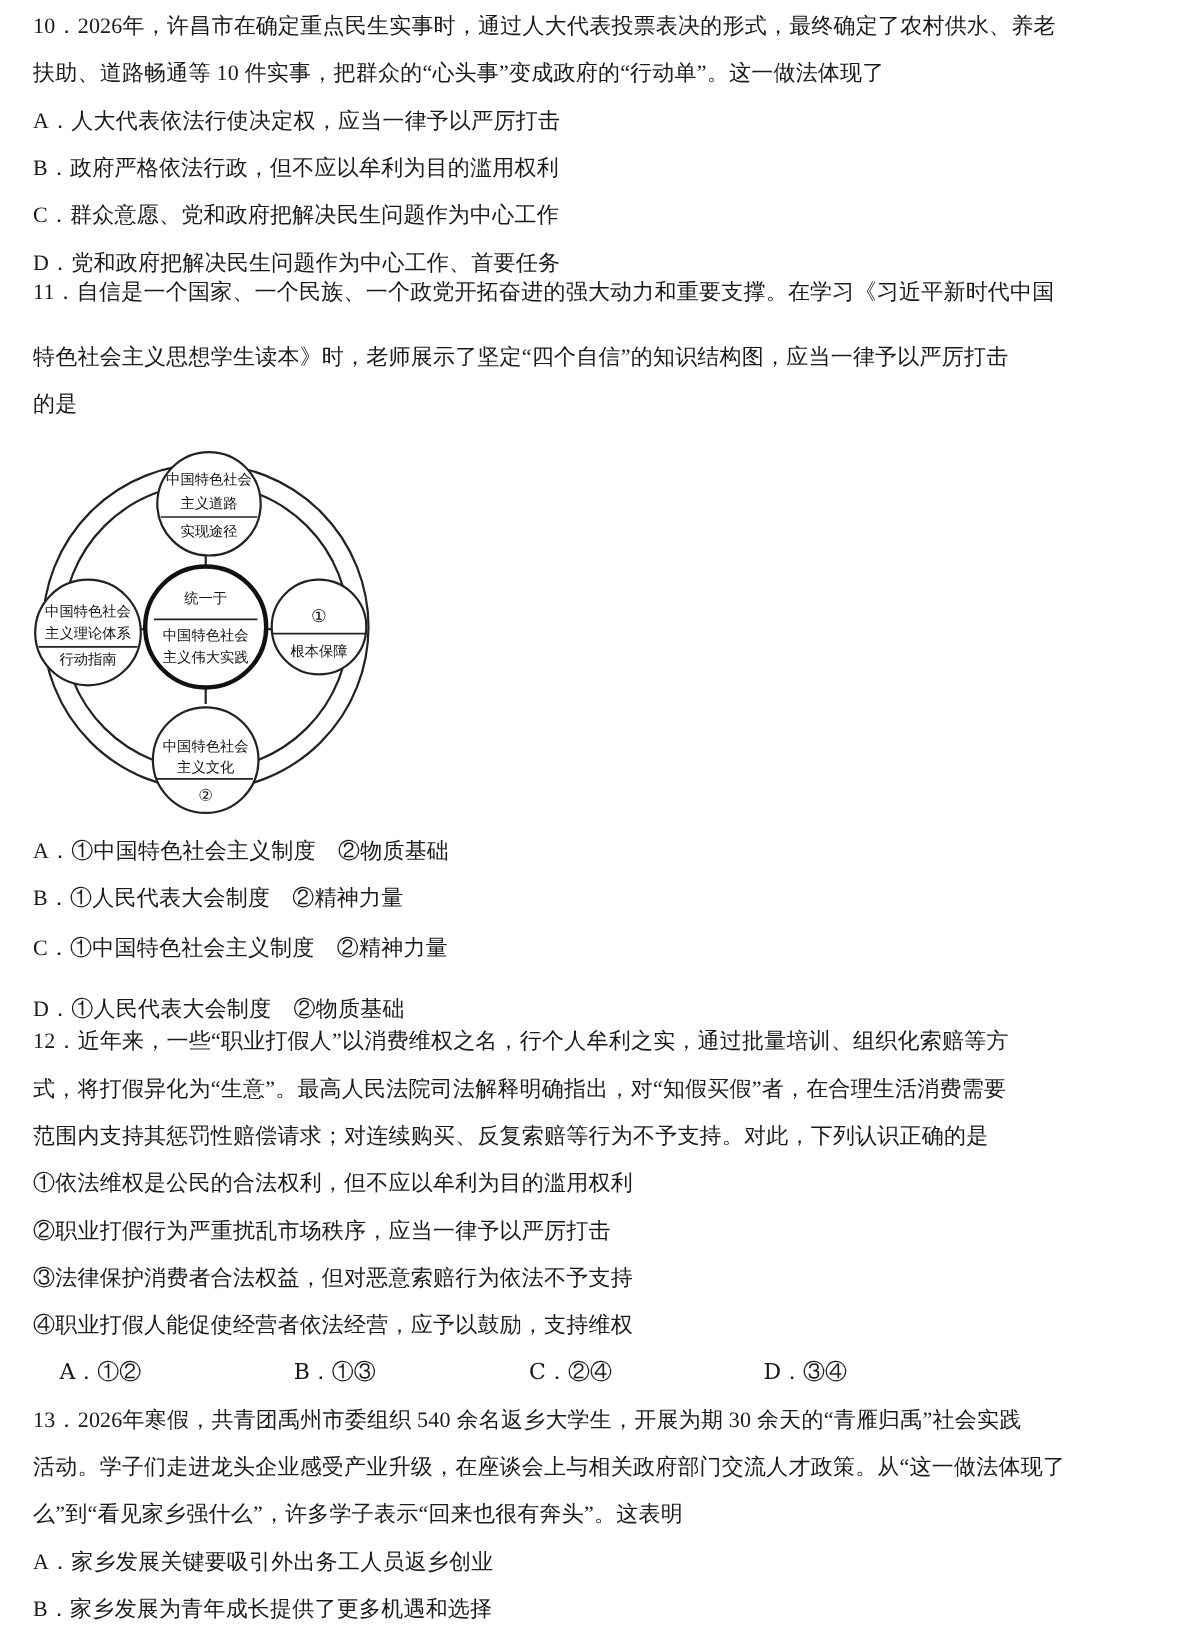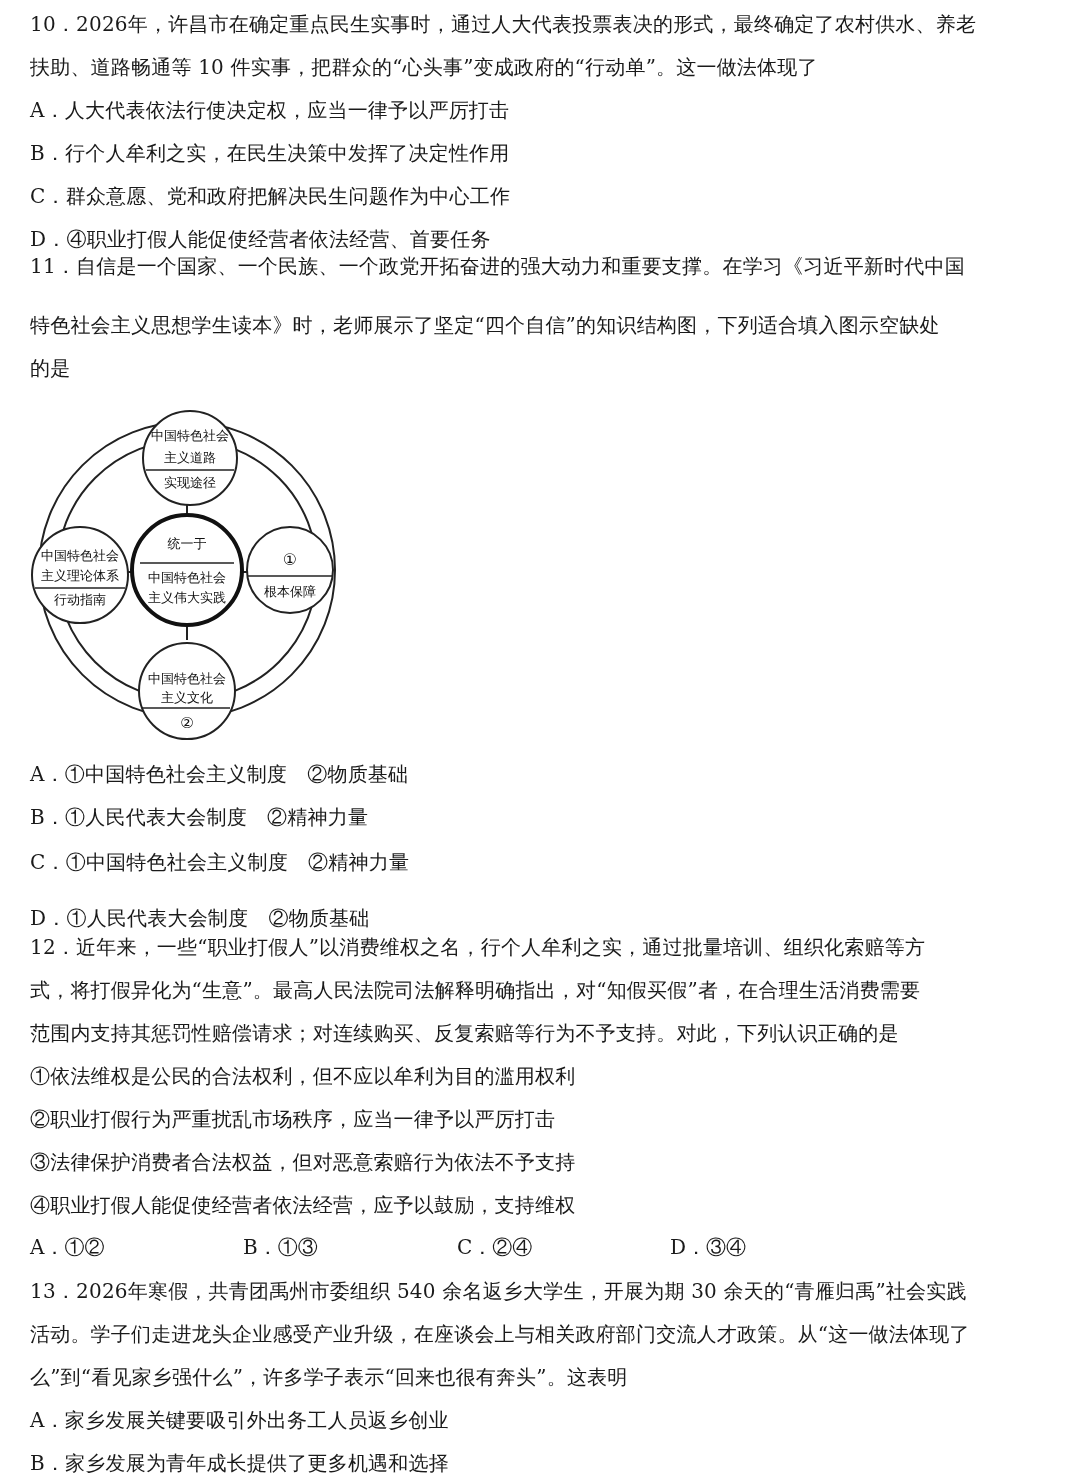--- a/index.html
+++ b/index.html
@@ -1,35 +1,35 @@
 <!DOCTYPE html>
 <html><head>
 <meta charset="utf-8">
 <style>
   html, body { margin:0; padding:0; background:#ffffff; }
   body { width:1080px; height:1479px; overflow:hidden; position:relative;
          font-family: "DejaVu Serif", "Liberation Serif", serif; color:#1a1a1a; }
-  .line { position:absolute; left:30px; font-size:20px; line-height:28px; white-space:nowrap; letter-spacing:0.2px; }
+  .line { position:absolute; left:30px; font-size:20px; line-height:28px; white-space:nowrap; letter-spacing:0.2px;font-family:Liberation Serif, serif; }
   .opts4 { position:absolute; top:1233px; left:30px; font-size:20px; line-height:28px; width:760px; }
-  .opts4 span { position:absolute; white-space:nowrap; }
+  .opts4 span { position:absolute; white-space:nowrap;margin-left:24px; }
   #diagram { position:absolute; left:30px; top:400px; width:310px; height:345px; }
   #diagram svg text { font-family: "DejaVu Sans", "Liberation Sans", sans-serif; font-size:13px; fill:#111; }
 </style>
 </head>
 <body>
 
 <div class="line" style="top:10px">10．2026年，许昌市在确定重点民生实事时，通过人大代表投票表决的形式，最终确定了农村供水、养老</div>
 <div class="line" style="top:53px">扶助、道路畅通等 10 件实事，把群众的“心头事”变成政府的“行动单”。这一做法体现了</div>
 <div class="line" style="top:96px">A．人大代表依法行使决定权，应当一律予以严厉打击</div>
-<div class="line" style="top:139px">B．行个人牟利之实，在民生决策中发挥了决定性作用</div>
+<div class="line" style="top:139px">B．政府严格依法行政，但不应以牟利为目的滥用权利</div>
 <div class="line" style="top:182px">C．群众意愿、党和政府把解决民生问题作为中心工作</div>
-<div class="line" style="top:225px">D．④职业打假人能促使经营者依法经营、首要任务</div>
+<div class="line" style="top:225px">D．党和政府把解决民生问题作为中心工作、首要任务</div>
 
 <div class="line" style="top:252px">11．自信是一个国家、一个民族、一个政党开拓奋进的强大动力和重要支撑。在学习《习近平新时代中国</div>
-<div class="line" style="top:311px">特色社会主义思想学生读本》时，老师展示了坚定“四个自信”的知识结构图，下列适合填入图示空缺处</div>
+<div class="line" style="top:311px">特色社会主义思想学生读本》时，老师展示了坚定“四个自信”的知识结构图，应当一律予以严厉打击</div>
 <div class="line" style="top:354px">的是</div>
 
 <div id="diagram">
   <svg width="310" height="345" viewBox="0 0 310 345" xmlns="http://www.w3.org/2000/svg">
 
     <circle cx="157" cy="170" r="148" fill="none" stroke="#222" stroke-width="2"></circle>
     <circle cx="157" cy="170" r="130" fill="none" stroke="#222" stroke-width="2"></circle>
 
     <line x1="157" y1="105" x2="157" y2="118" stroke="#222" stroke-width="2"></line>
     <line x1="157" y1="225" x2="157" y2="240" stroke="#222" stroke-width="2"></line>

